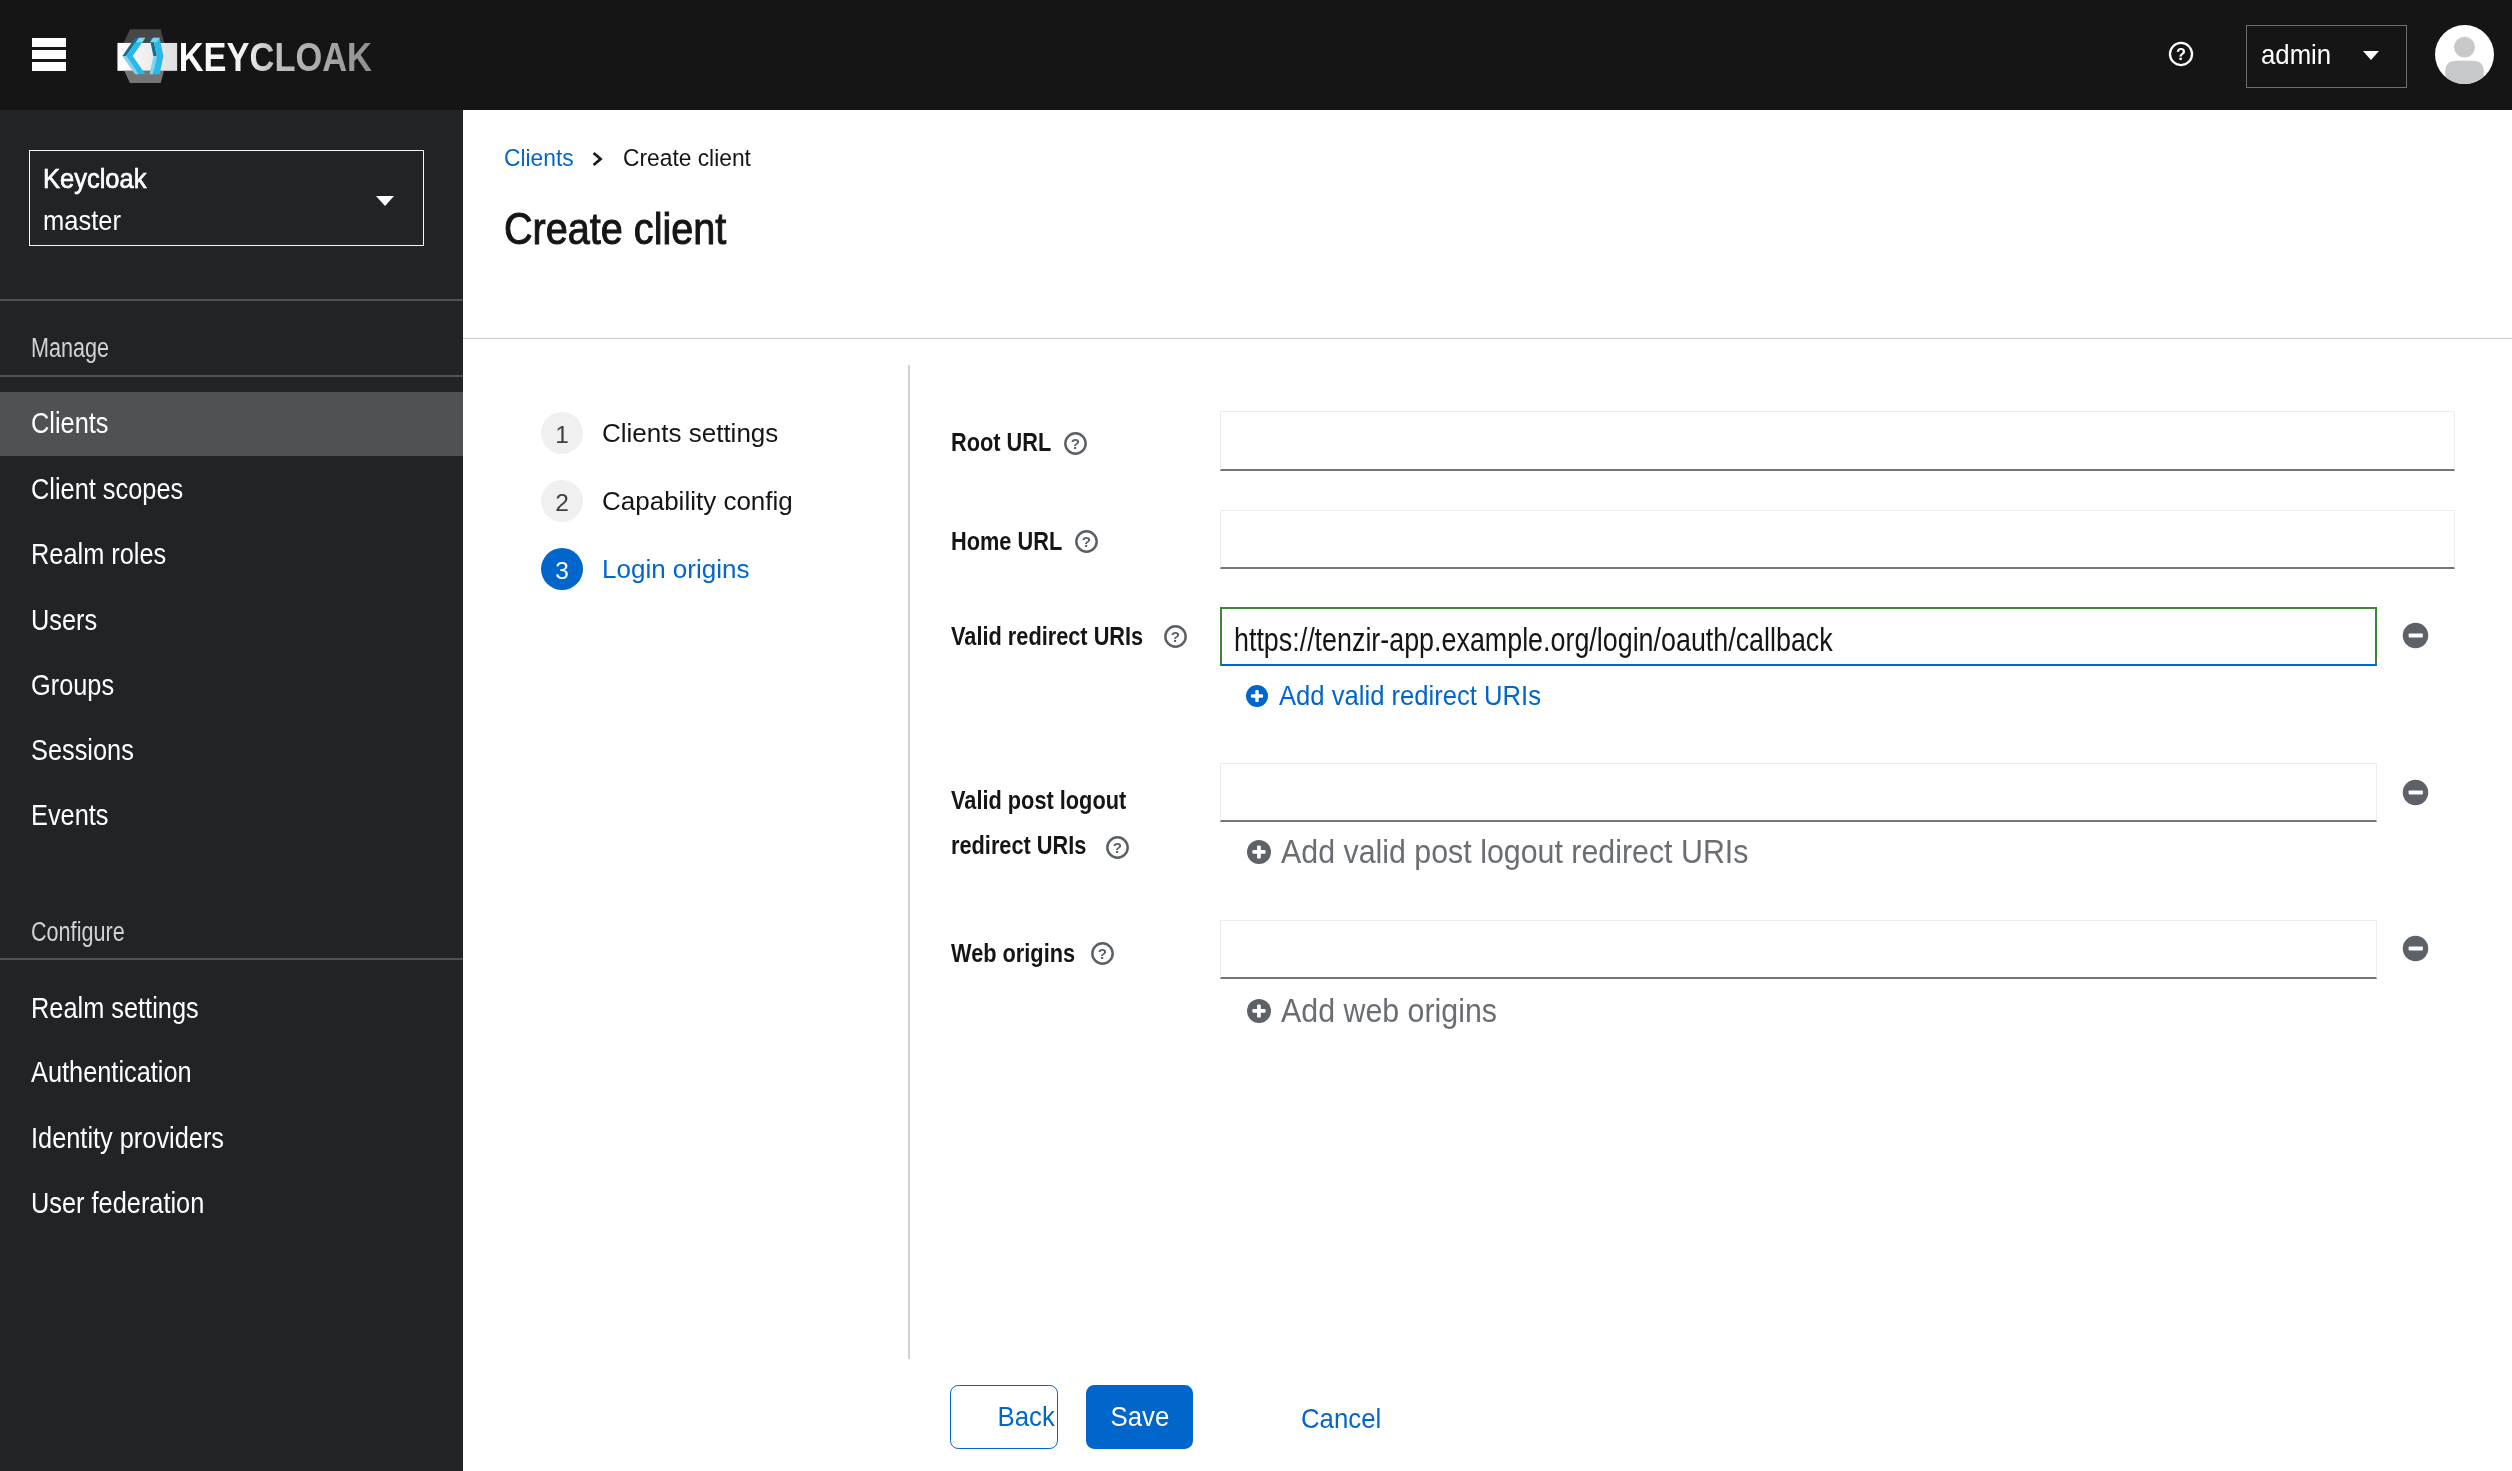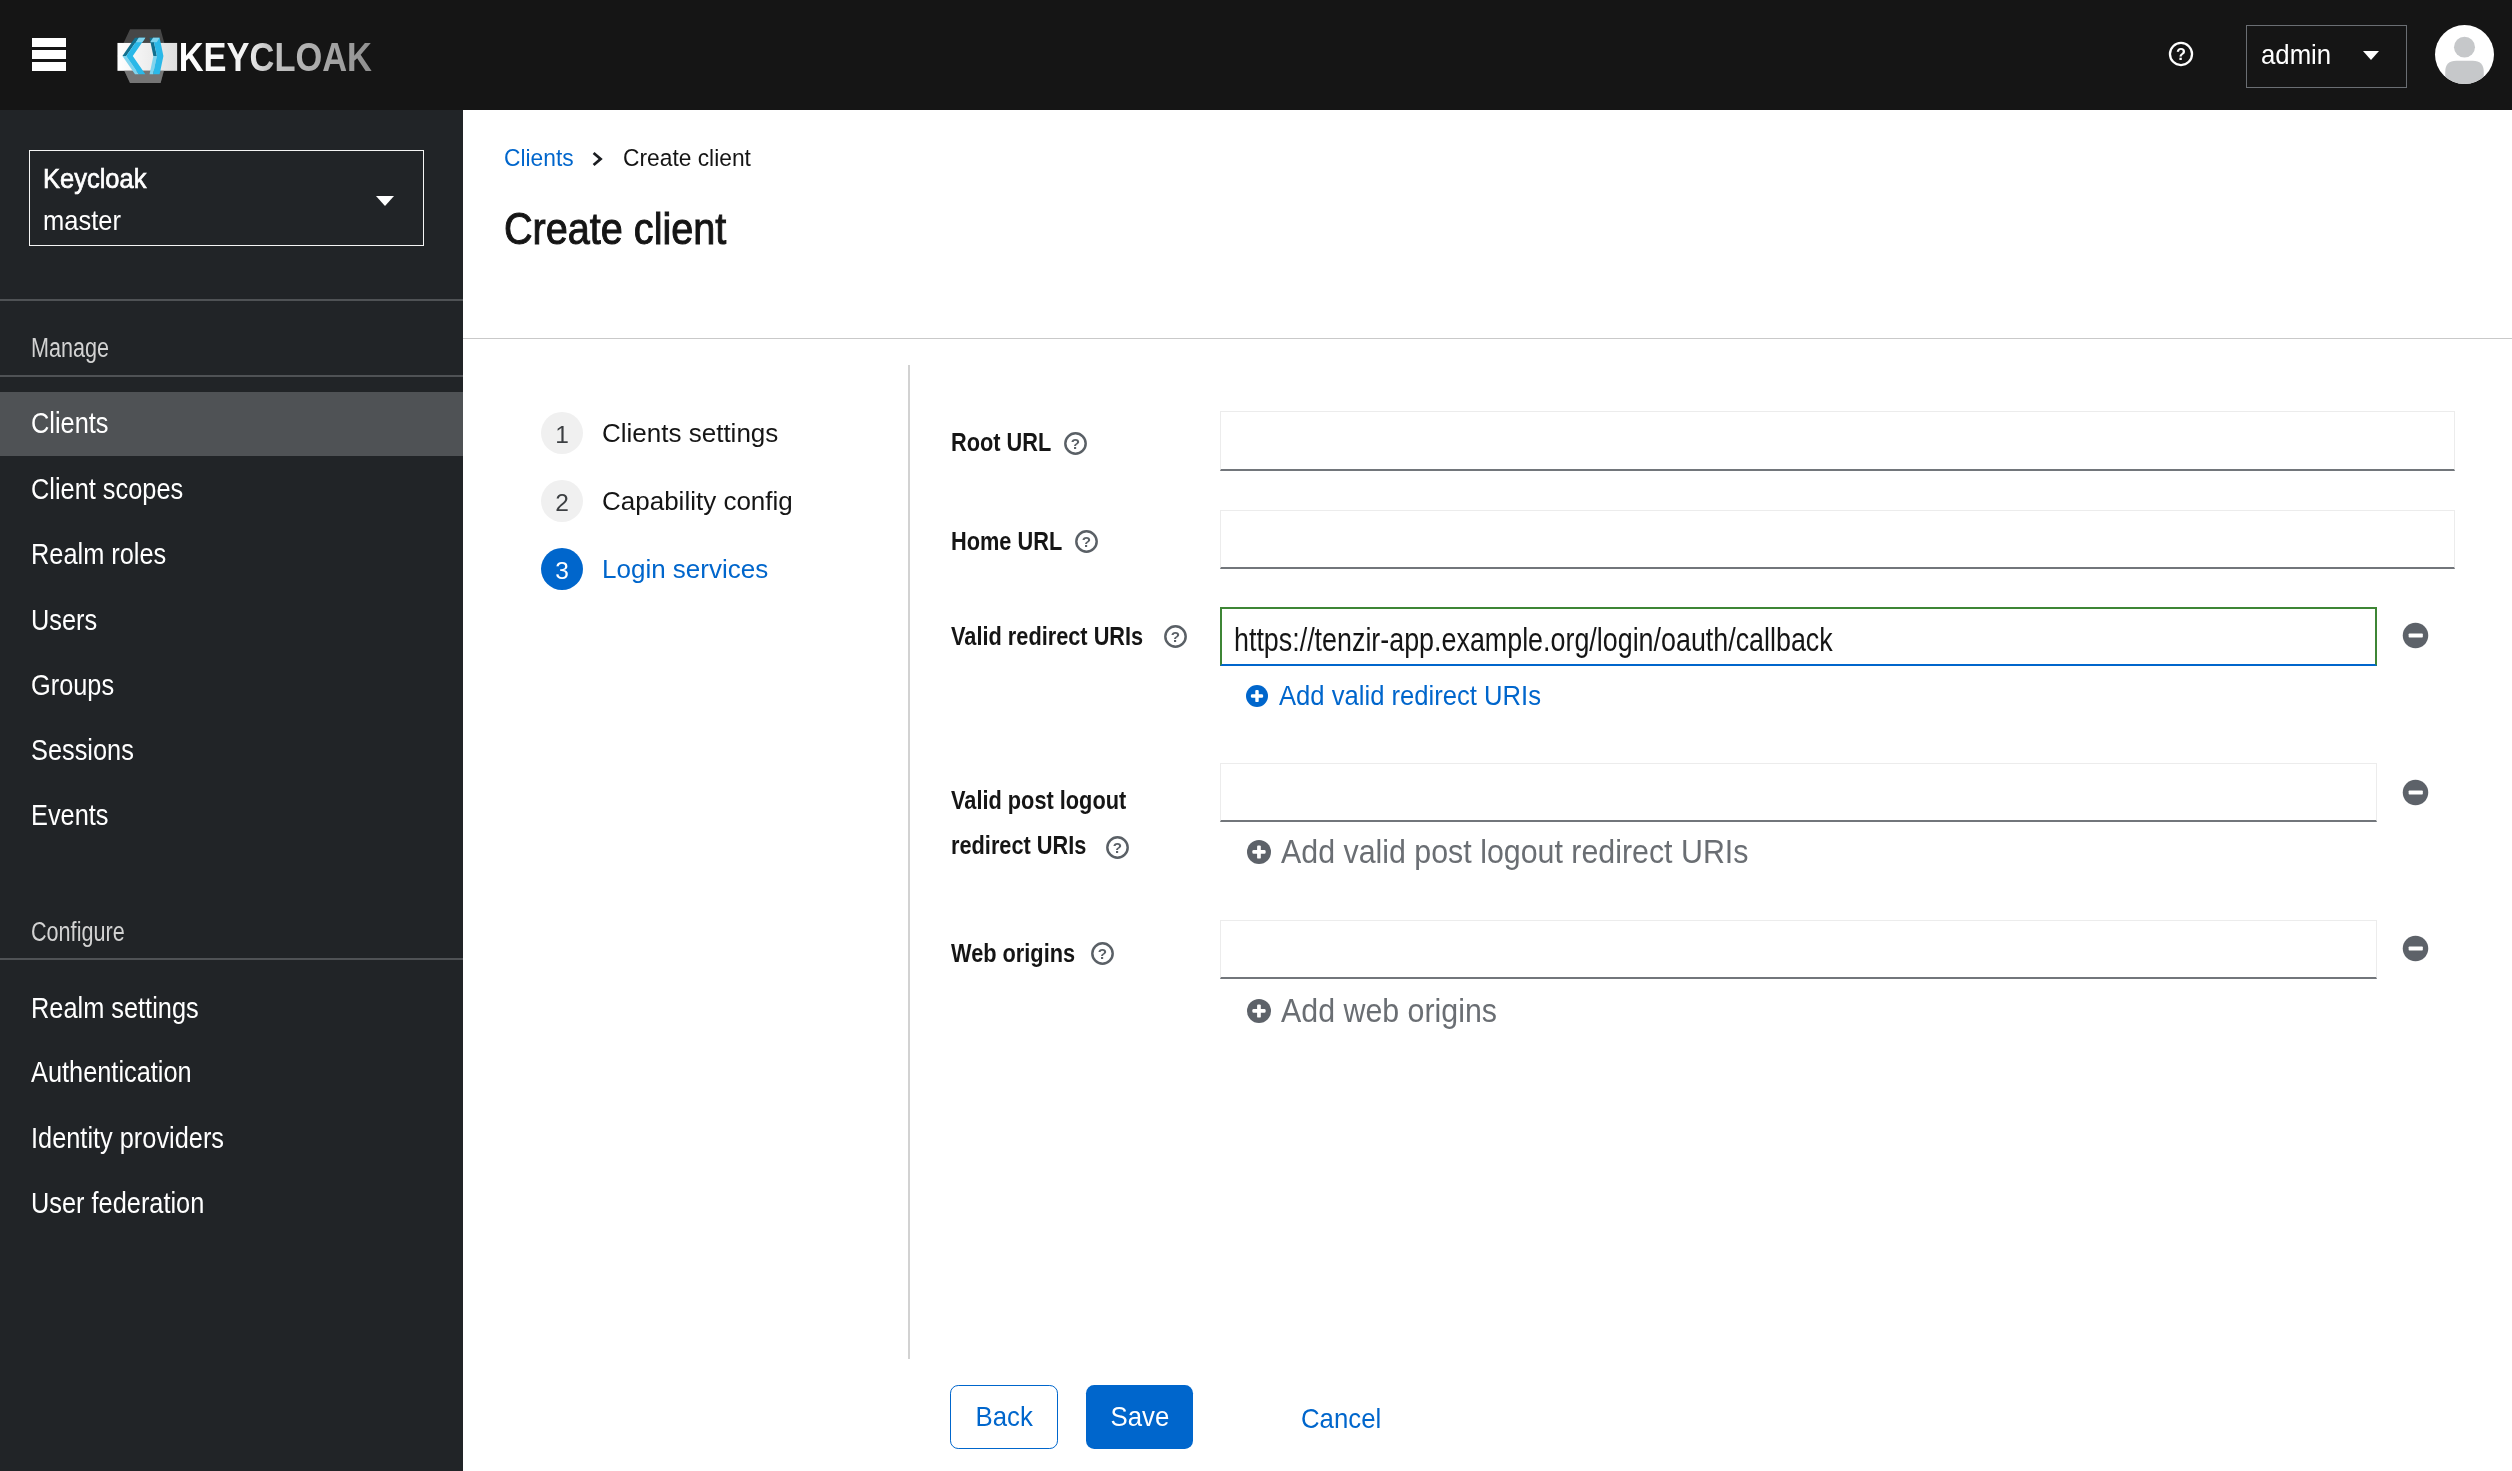--- a/index.html
+++ b/index.html
@@ -104,21 +104,21 @@
   <div class="abs" style="left:463px;top:338px;width:2049px;height:1.3px;background:#c9c9c9;"></div>
 
   <div class="abs" style="left:541px;top:412px;width:42px;height:42px;border-radius:50%;background:#f0f0f0;"></div>
   <div class="t" style="left:541px;top:423px;width:42px;text-align:center;font-size:24.5px;color:#3c3f42;">1</div>
   <div class="t" style="left:602px;top:420px;font-size:26px;color:#151515;">Clients settings</div>
   <div class="abs" style="left:541px;top:480px;width:42px;height:42px;border-radius:50%;background:#f0f0f0;"></div>
   <div class="t" style="left:541px;top:491px;width:42px;text-align:center;font-size:24.5px;color:#3c3f42;">2</div>
   <div class="t" style="left:602px;top:488px;font-size:26px;color:#151515;">Capability config</div>
   <div class="abs" style="left:541px;top:548px;width:42px;height:42px;border-radius:50%;background:#0066cc;"></div>
   <div class="t" style="left:541px;top:559px;width:42px;text-align:center;font-size:24.5px;color:#fff;">3</div>
-  <div class="t" style="left:602px;top:556px;font-size:26px;color:#0066cc;">Login services</div>
+  <div class="t" style="left:602px;top:556px;font-size:26px;color:#0066cc;">Login origins</div>
 
   <div class="abs" style="left:908px;top:365px;width:1.6px;height:994px;background:#d2d2d2;"></div>
 
   <div class="t" style="left:951px;top:430px;font-size:25px;font-weight:bold;color:#151515;transform:scaleX(.87);">Root URL</div>
   <svg style="left:1064px;top:432px;" width="23" height="23" viewBox="0 0 28 28">
     <circle cx="14" cy="14" r="12.4" fill="none" stroke="#5a6066" stroke-width="3"></circle>
     <text x="14" y="20.6" font-size="18.5" font-weight="bold" fill="#5a6066" text-anchor="middle">?</text>
   </svg>
   <div class="abs" style="left:1220px;top:411px;width:1235px;height:60px;background:#fff;border:1.6px solid #ececec;border-bottom:2.4px solid #72767b;"></div>
 
@@ -178,21 +178,21 @@
     <rect x="7" y="12.9" width="17.6" height="5.2" rx="1" fill="#fff"></rect>
   </svg>
 
   <svg style="left:1247px;top:999px;" width="24" height="24" viewBox="0 0 29 29">
     <circle cx="14.5" cy="14.5" r="14.5" fill="#5d6269"></circle>
     <rect x="6.5" y="12.2" width="16" height="4.5" rx="1.5" fill="#fff"></rect>
     <rect x="12.2" y="6.5" width="4.5" height="16" rx="1.5" fill="#fff"></rect>
   </svg>
   <div class="t" style="left:1281px;top:994px;font-size:33px;color:#6a6e73;transform:scaleX(.92);">Add web origins</div>
 
-  <div class="abs" style="left:950px;top:1385px;width:108px;height:64px;border:1.6px solid #0066cc;border-radius:8.2px;background:#fff;display:flex;align-items:center;justify-content:center;">
+  <div class="abs" style="left:950px;top:1385px;width:108px;height:64px;border:1.6px solid #0066cc;border-radius:8.2px;background:#fff;display:flex;align-items:center;justify-content:flex-end;">
     <span style="font-size:28px;color:#0066cc;display:inline-block;transform:scaleX(.92);">Back</span>
   </div>
   <div class="abs" style="left:1086px;top:1385px;width:107px;height:64px;border-radius:8.2px;background:#0066cc;display:flex;align-items:center;justify-content:center;">
     <span style="font-size:28px;color:#fff;display:inline-block;transform:scaleX(.92);">Save</span>
   </div>
   <div class="t" style="left:1301px;top:1405px;font-size:28px;color:#0066cc;transform:scaleX(.92);">Cancel</div>
 
 </div>
 
 

